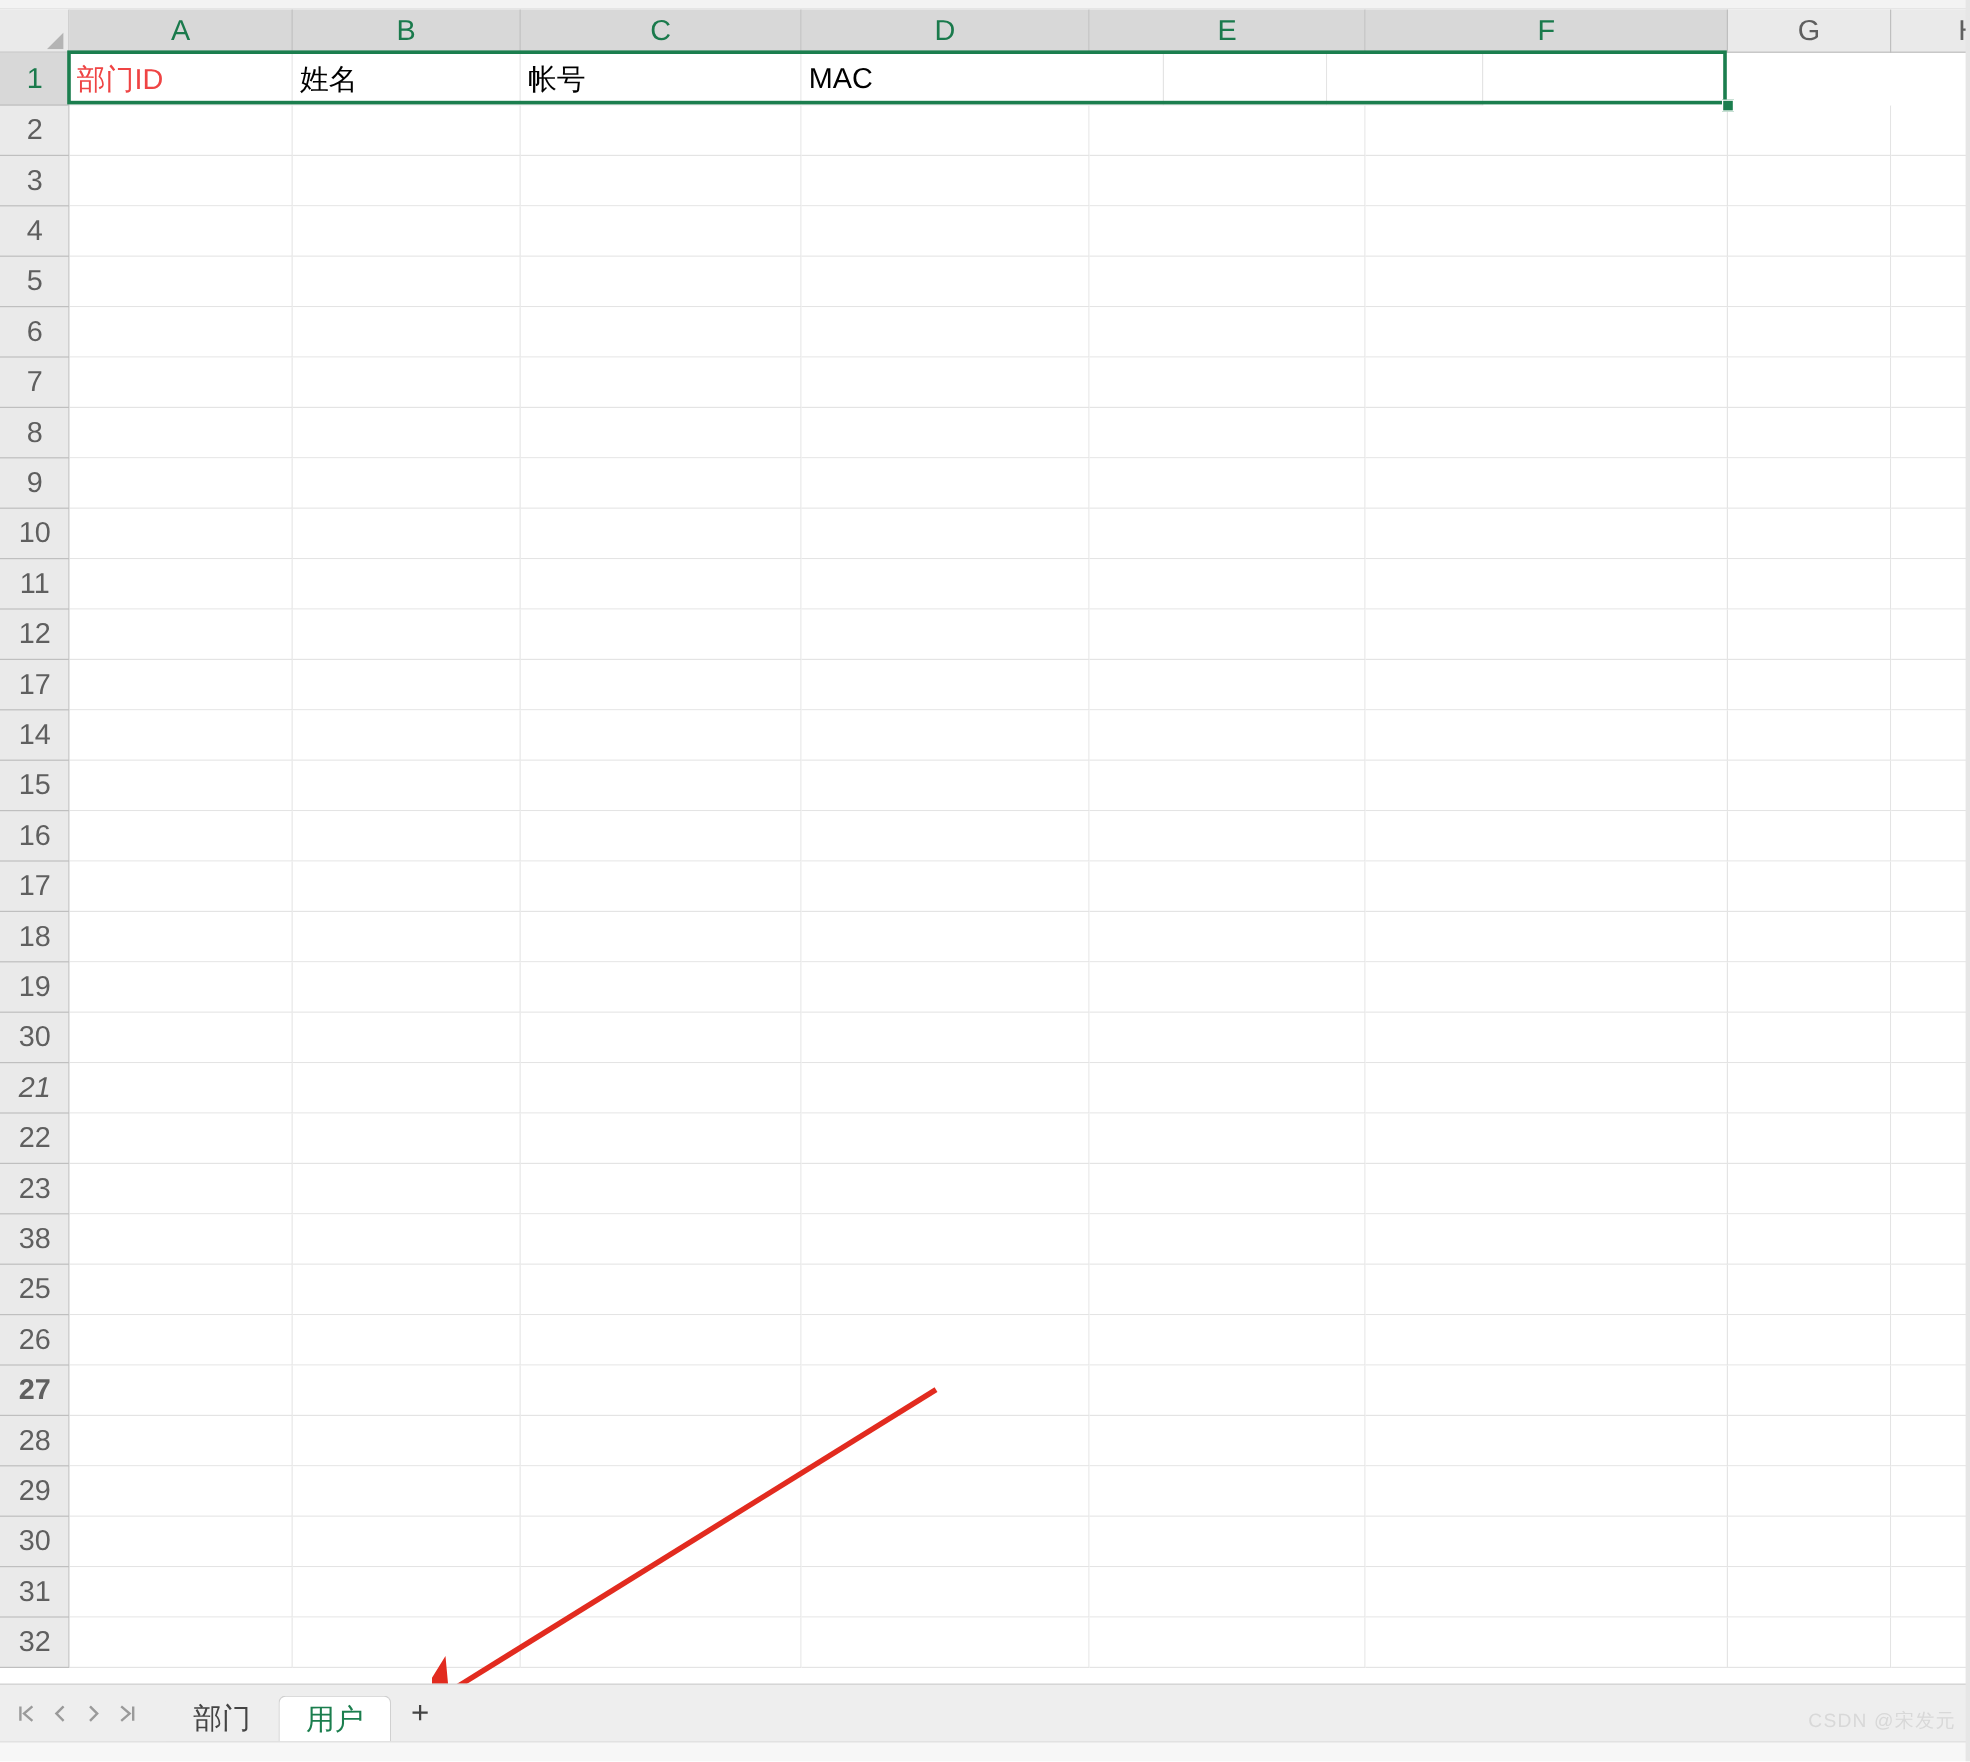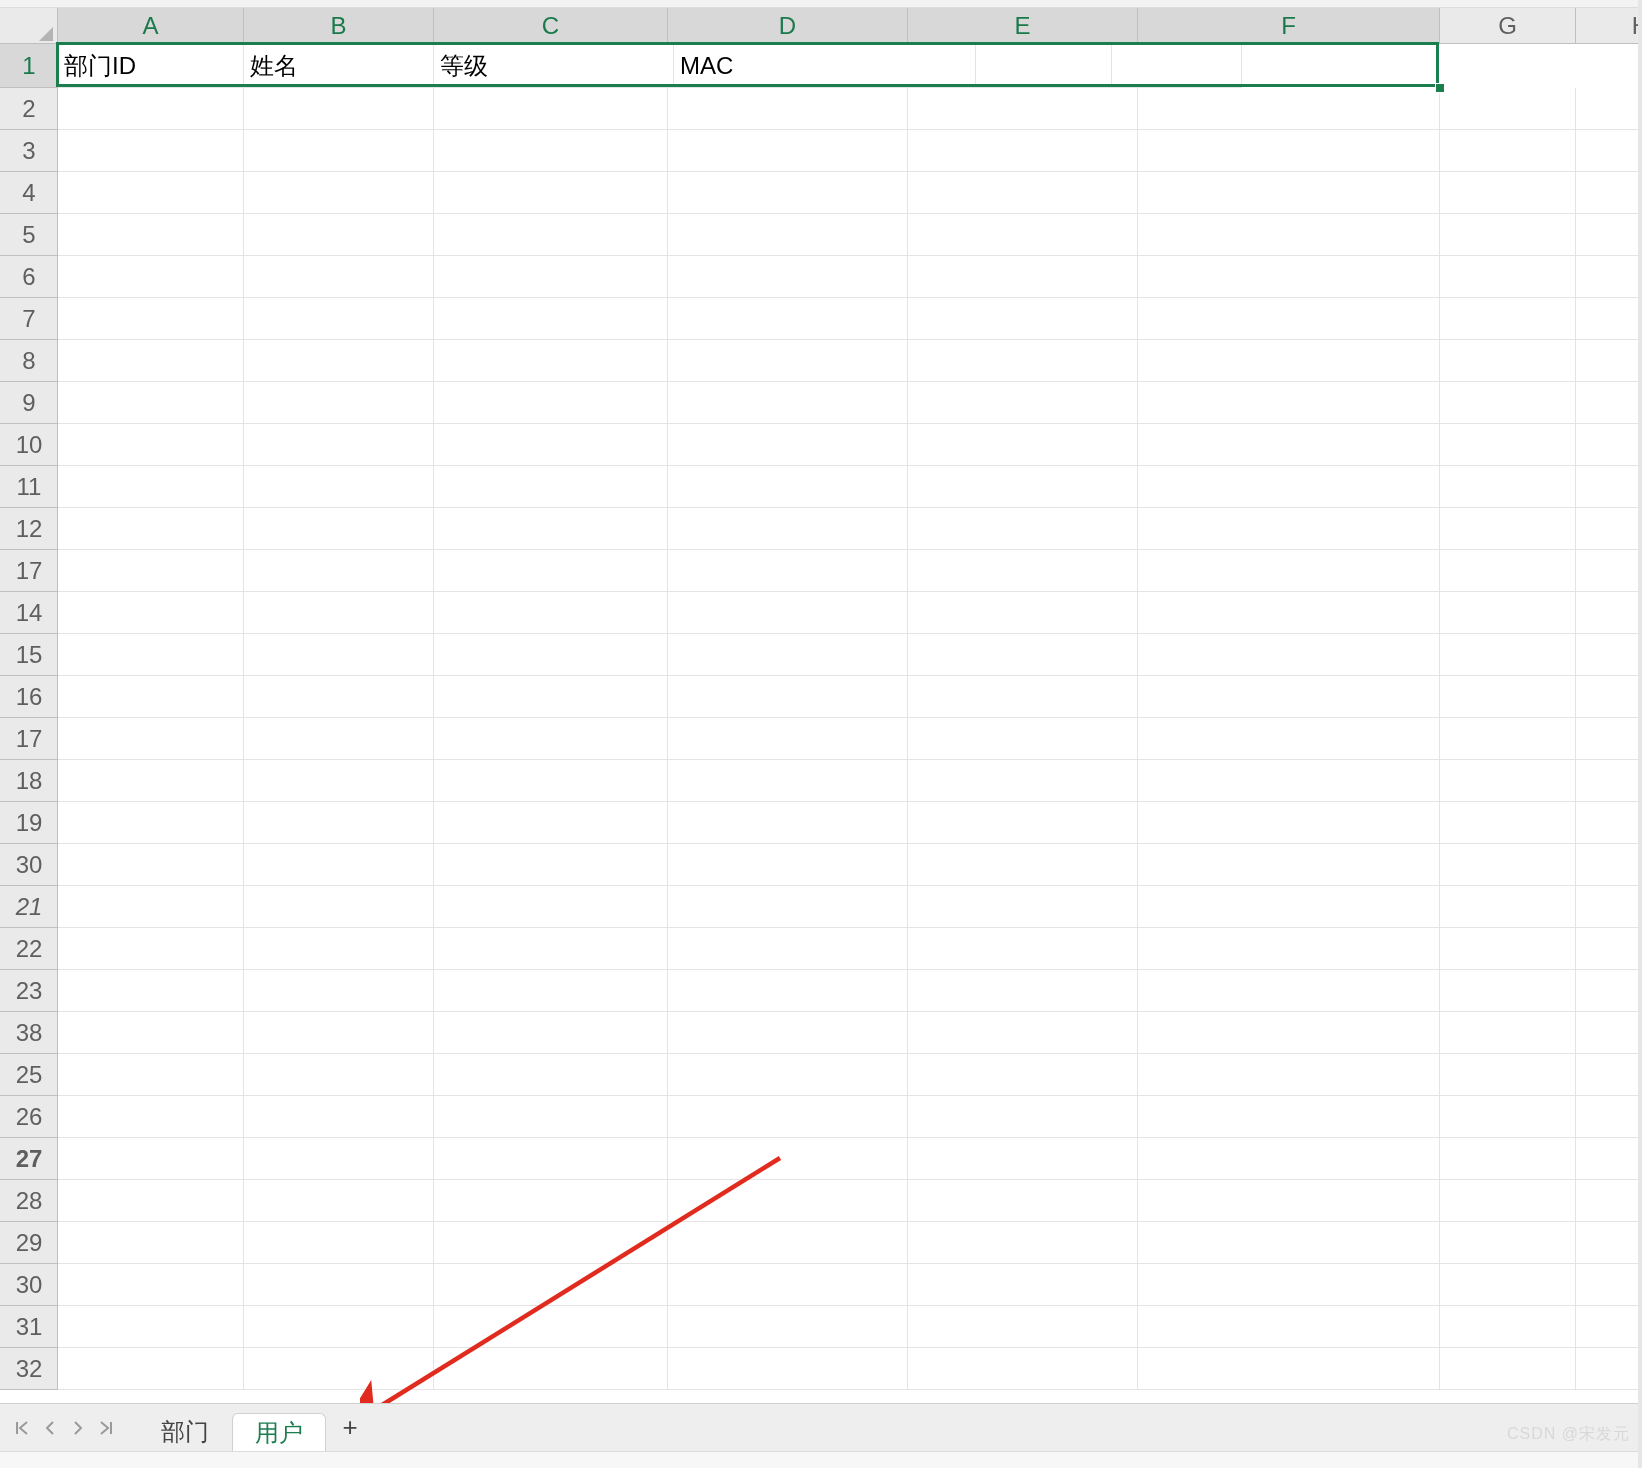--- a/index.html
+++ b/index.html
@@ -153,23 +153,23 @@
       <div class="row-header" style="height: 42px; font-weight: bold;">27</div>
       <div class="row-header" style="height: 42px;">28</div>
       <div class="row-header" style="height: 42px;">29</div>
       <div class="row-header" style="height: 42px;">30</div>
       <div class="row-header" style="height: 42px;">31</div>
       <div class="row-header" style="height: 42px;">32</div>
     </div>
 
   <div class="cells-area" id="cells-area">
       <div class="row">
-        <div class="cell" style="width: 186px; height: 44px; font-weight: 400; color: #000000;">部门ID</div>
+        <div class="cell" style="width: 186px; height: 44px; font-weight: 400; color: #ef4444;">部门ID</div>
         <div class="cell" style="width: 190px; height: 44px; font-weight: 400; color: rgb(0, 0, 0);">姓名</div>
-        <div class="cell" style="width: 240px; height: 44px; font-weight: 400; color: rgb(0, 0, 0);">等级</div>
+        <div class="cell" style="width: 234px; height: 44px; font-weight: 400; color: rgb(0, 0, 0);">帐号</div>
         <div class="cell" style="width: 302px; height: 44px; font-weight: 400; color: rgb(0, 0, 0);">MAC</div>
         <div class="cell" style="width: 136px; height: 44px;"></div>
         <div class="cell" style="width: 130px; height: 44px;"></div>
       </div>
       <div class="row">
         <div class="cell" style="width: 186px; height: 42px;"></div>
         <div class="cell" style="width: 190px; height: 42px;"></div>
         <div class="cell" style="width: 234px; height: 42px;"></div>
         <div class="cell" style="width: 240px; height: 42px;"></div>
         <div class="cell" style="width: 230px; height: 42px;"></div>

